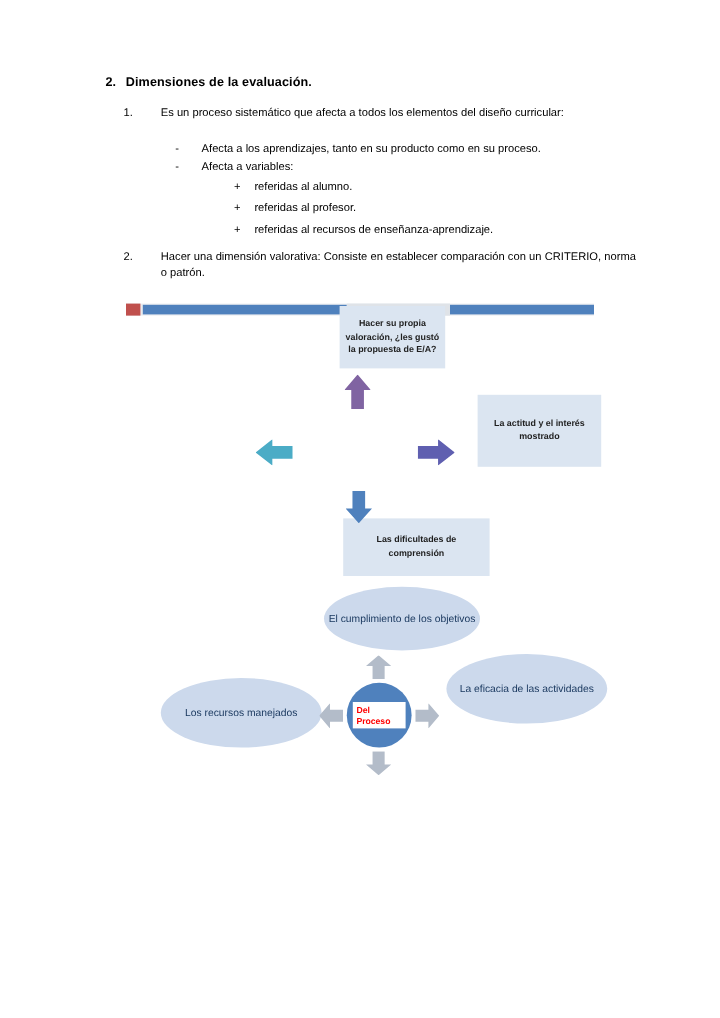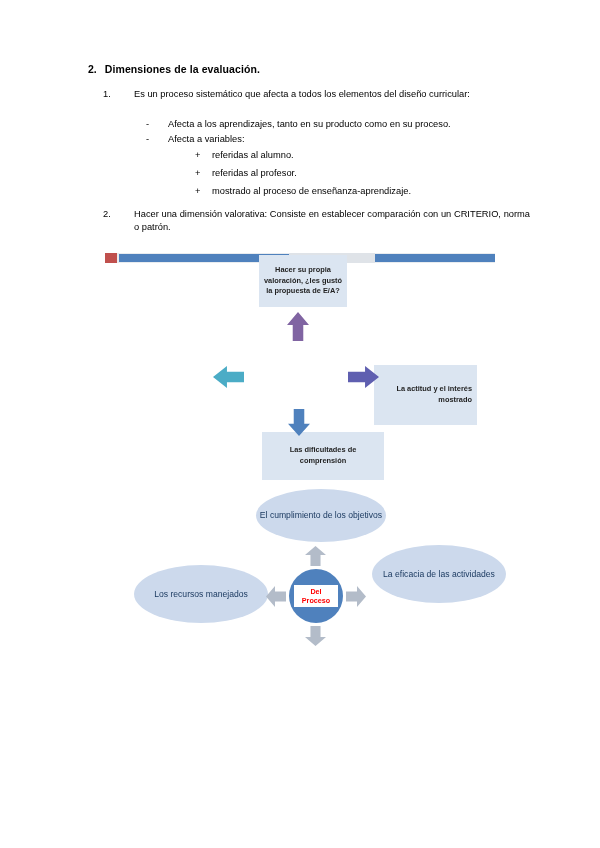--- a/index.html
+++ b/index.html
@@ -143,34 +143,35 @@
     box-sizing: border-box;
     display: flex;
     align-items: center;
     justify-content: center;
     text-align: center;
     color: #1f1f1f;
     font-size: 7.4px;
     font-weight: bold;
     line-height: 1.45;
     pointer-events: auto;
+    margin-left: 24px;
   }
   .node.lightblue { background: #dbe5f1; }
   .node.green {
     background: #d9e2bc;
     color: #ff0000;
     font-size: 13px;
     font-weight: bold;
   }
 
   
   #n-top      { left: 259px; top: 255px; width: 88px; height: 52px; padding: 3px 4px; }
   #n-left     { left: 120px; top: 345px; width: 92px; height: 62px; padding: 2px 8px; }
   #n-center   { left: 246px; top: 345px; width: 100px; height: 62px; }
-  #n-right    { left: 374px; top: 365px; width: 103px; height: 60px; justify-content:flex-start; text-align:right; padding: 0 5px; }
+  #n-right    { left: 374px; top: 329px; width: 103px; height: 60px; justify-content:flex-start; text-align:center; padding: 0 5px; }
   #n-bottom   { left: 262px; top: 432px; width: 122px; height: 48px; padding: 15px 8px; }
 
   
   .arrow { position: absolute; pointer-events: auto; }
   .arrow.up {
     clip-path: polygon(50% 0%, 100% 45%, 74% 45%, 74% 100%, 26% 100%, 26% 45%, 0% 45%);
   }
   .arrow.down {
     clip-path: polygon(50% 100%, 100% 55%, 74% 55%, 74% 0%, 26% 0%, 26% 55%, 0% 55%);
   }
@@ -194,21 +195,21 @@
     border-radius: 50%;
     display: flex;
     align-items: center;
     justify-content: center;
     text-align: center;
     color: #17365d;
     font-size: 8.6px;
     line-height: 1.2;
     pointer-events: auto;
   }
-  #e-top    { left: 256px; top: 489px; width: 130px; height: 53px; }
+  #e-top    { left: 270px; top: 489px; width: 130px; height: 53px; }
   #e-left   { left: 134px; top: 565px; width: 134px; height: 58px; }
   #e-right  { left: 372px; top: 545px; width: 134px; height: 58px; }
 
   #circle-proc {
     position: absolute;
     left: 289px;
     top: 569px;
     width: 54px;
     height: 54px;
     border-radius: 50%;
@@ -217,21 +218,21 @@
     align-items: center;
     justify-content: center;
     pointer-events: auto;
   }
   #circle-proc .inner {
     background: #ffffff;
     color: #ff0000;
     font-size: 7.2px;
     font-weight: bold;
     line-height: 1.25;
-    text-align: center;
+    text-align: left;
     padding: 2px 3px;
     width: 38px;
   }
 
   #n-bottom2 {
     position: absolute;
     left: 281px;
     top: 657px;
     width: 148px;
     height: 65px;
@@ -286,21 +287,21 @@
       <span>referidas al alumno.</span>
     </div>
 
     <div class="plus-item" style="top:167px;">
       <span class="mk">+</span>
       <span>referidas al profesor.</span>
     </div>
 
     <div class="plus-item" style="top:185px;">
       <span class="mk">+</span>
-      <span>mostrado al proceso de enseñanza-aprendizaje.</span>
+      <span>referidas al recursos de enseñanza-aprendizaje.</span>
     </div>
 
     <div class="lvl1" style="left:122px; top:208px;">
       <span class="num">2.</span>
       <span class="body just">Hacer una dimensión valorativa: Consiste en establecer comparación con un CRITERIO, norma o patrón.</span>
     </div>
   </div>
 
   <div class="deco-bar">
     <div class="seg-red"></div>

